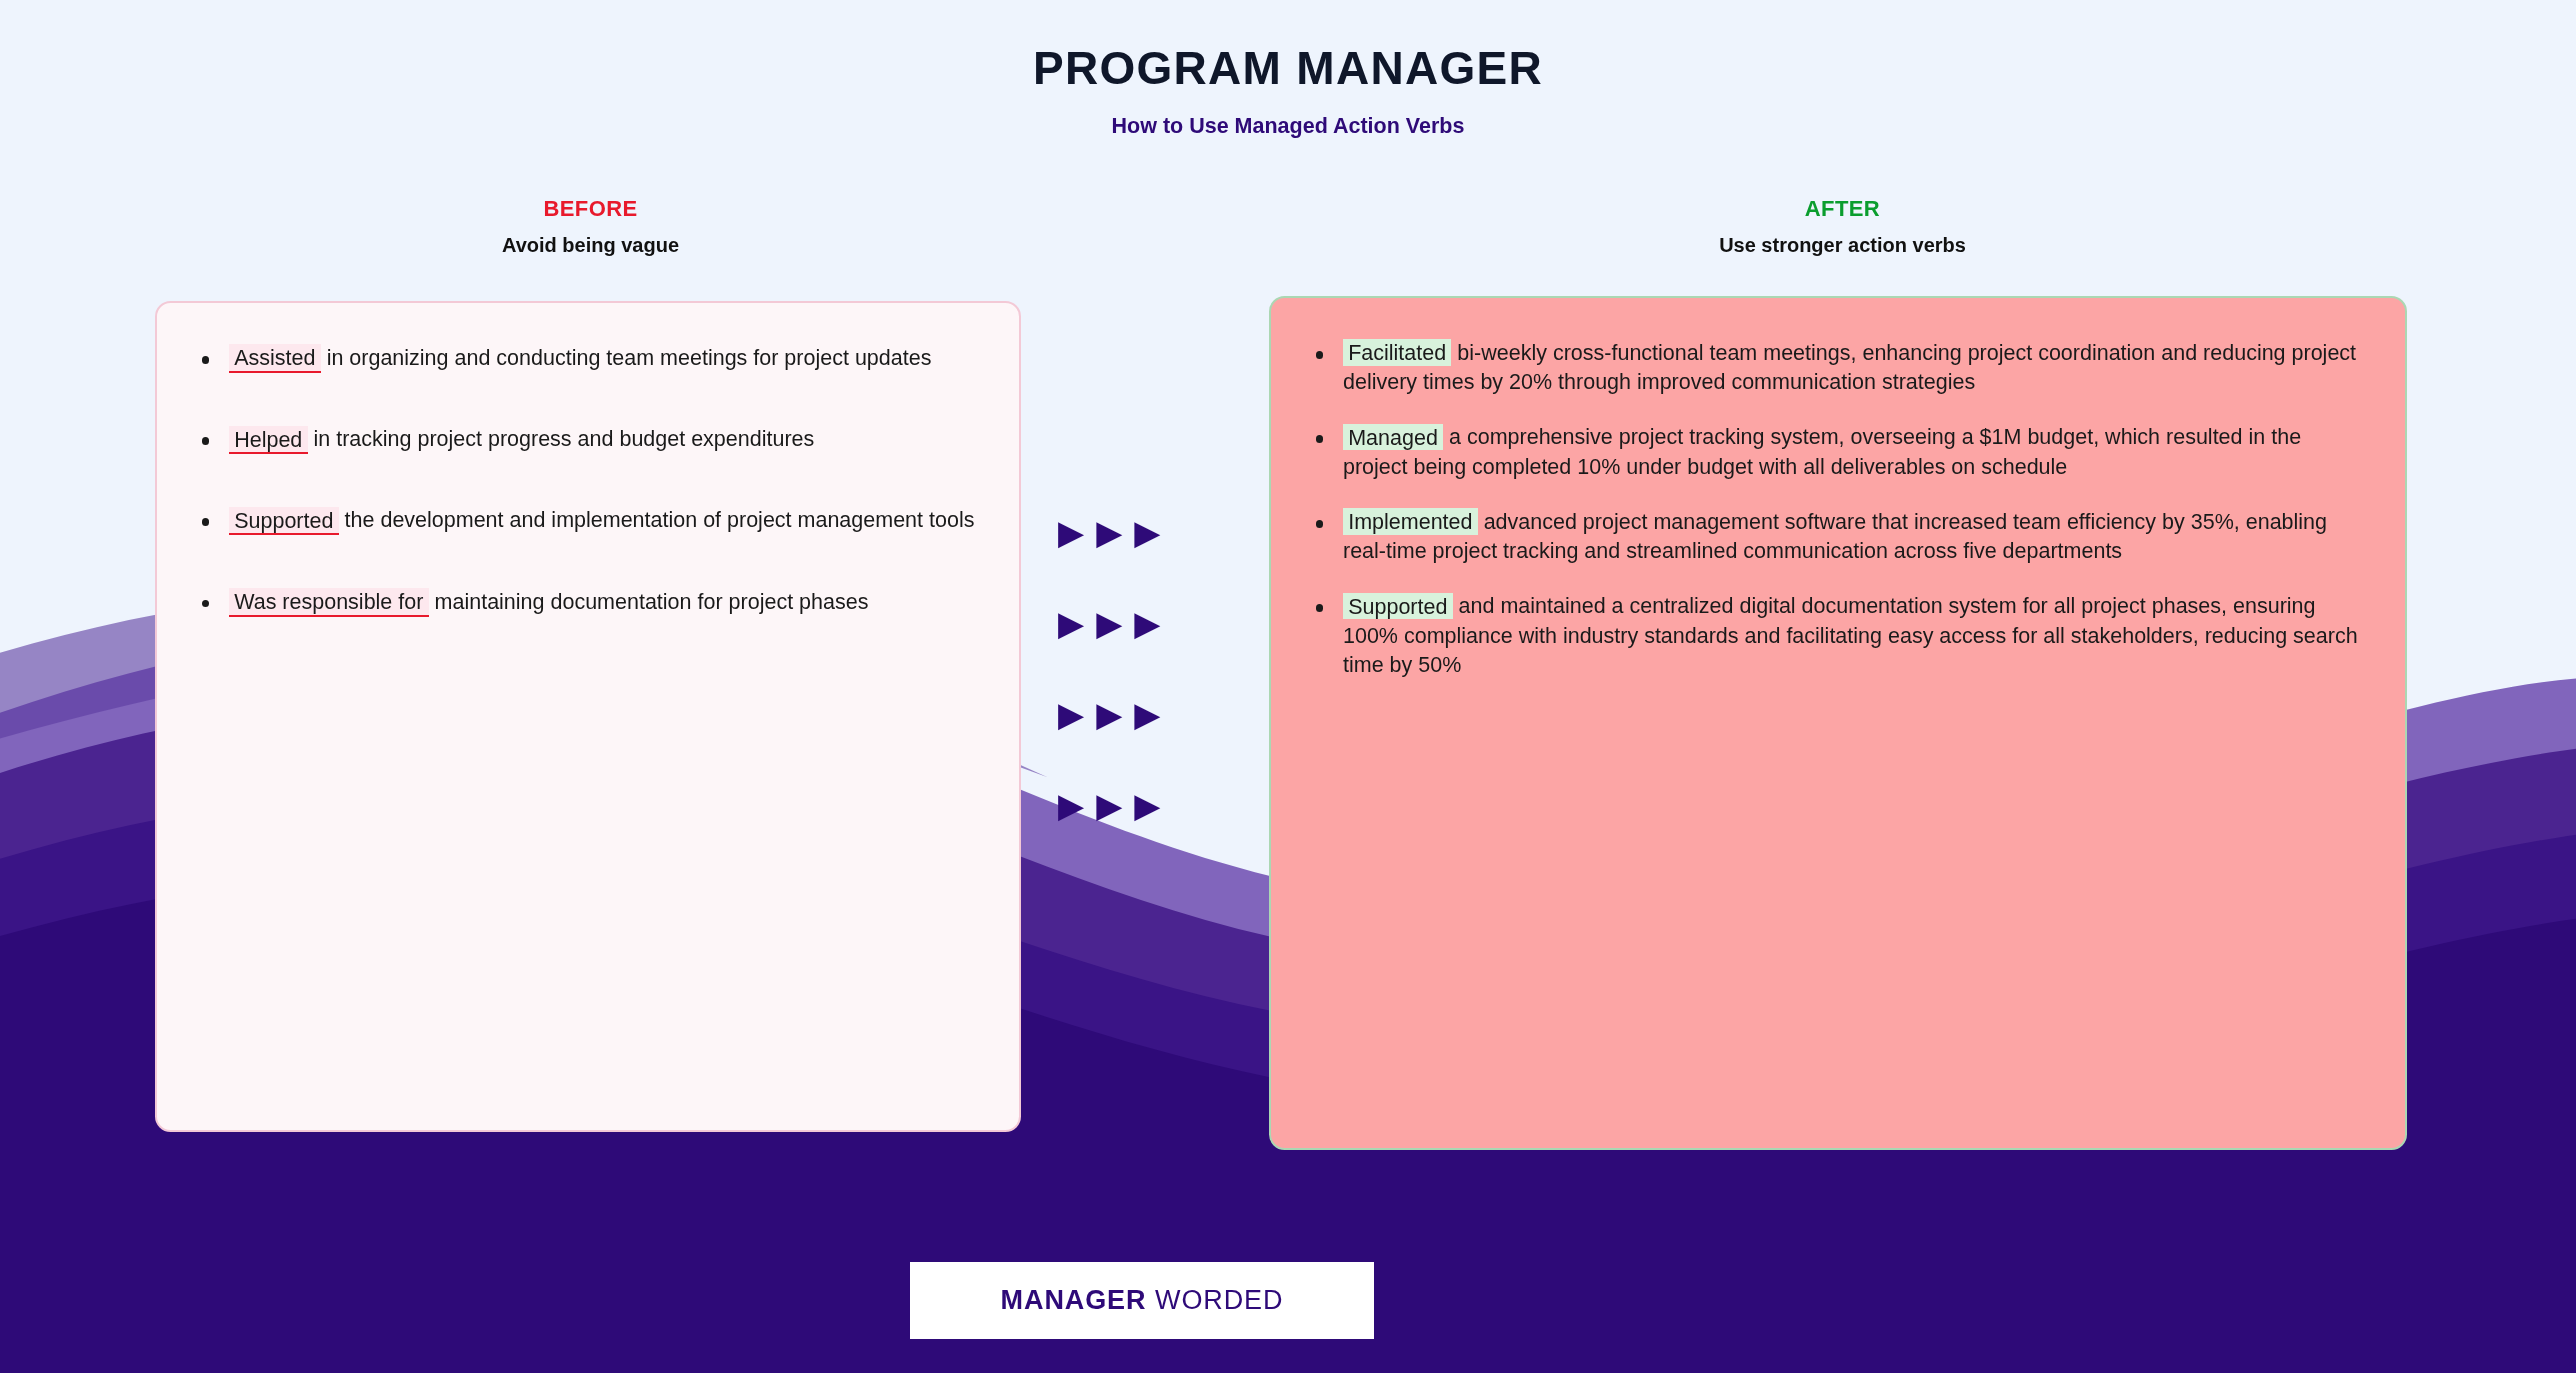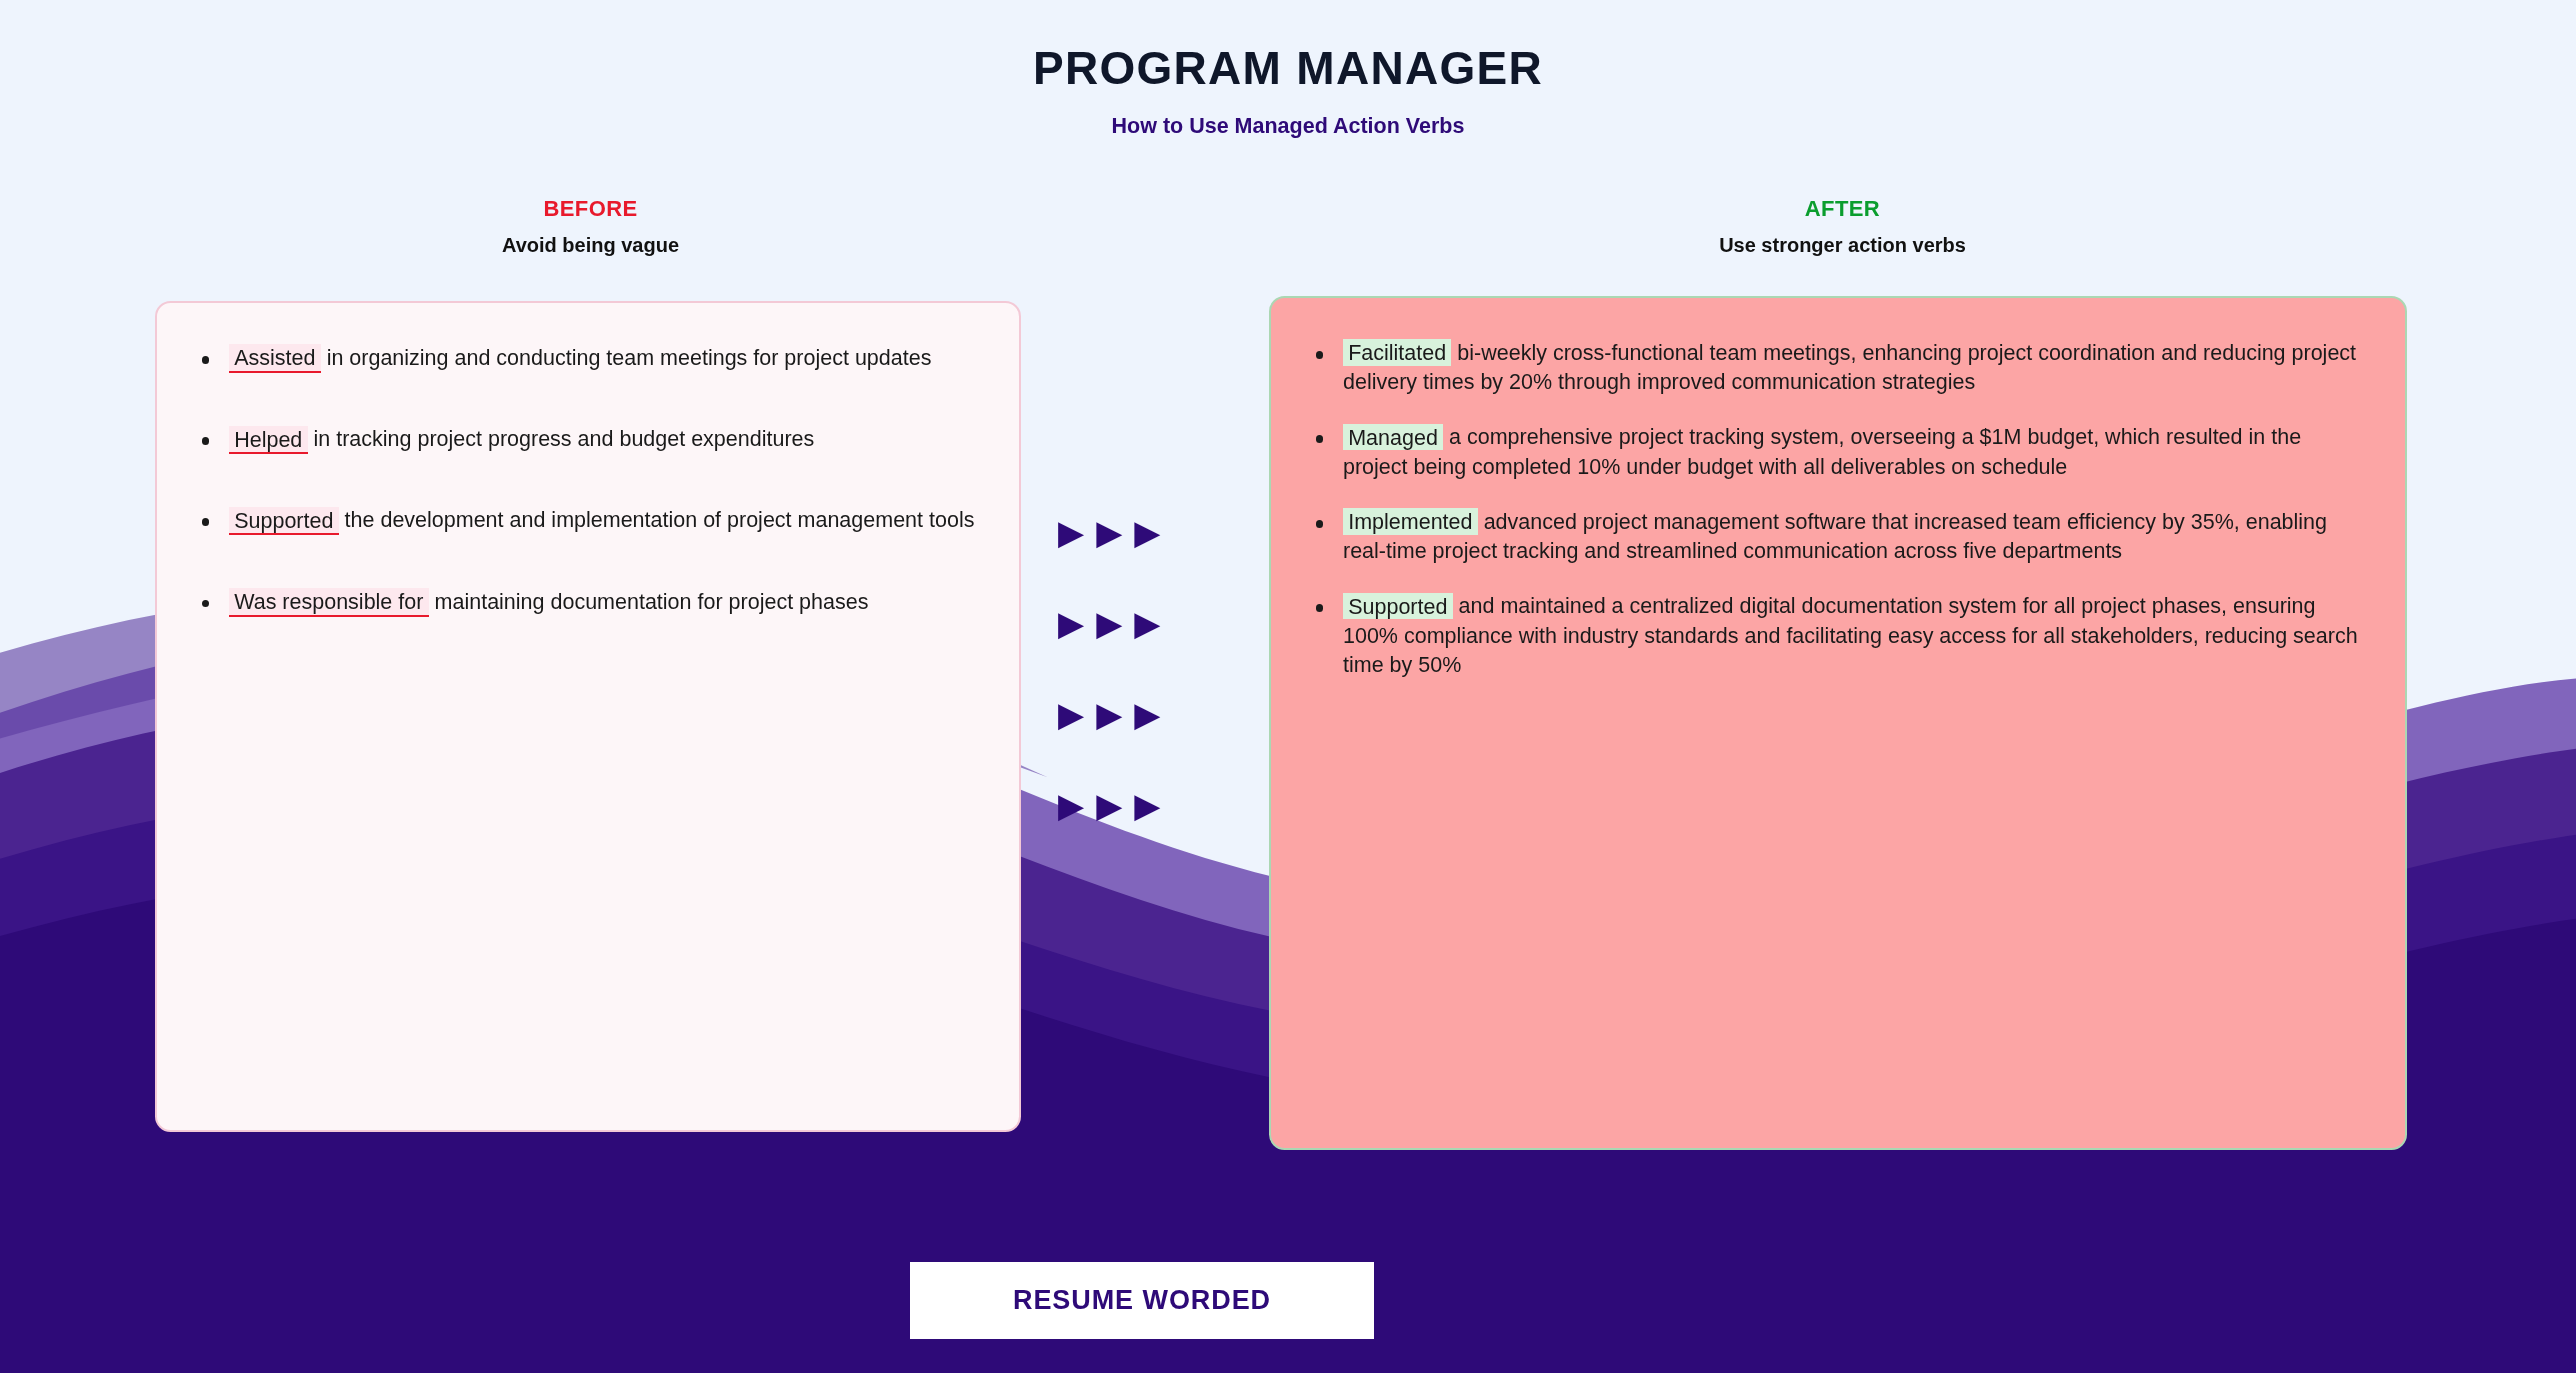--- a/index.html
+++ b/index.html
@@ -169,21 +169,21 @@
     height: 77px;
     background: #ffffff;
     display: flex;
     align-items: center;
     justify-content: center;
     gap: 8.6px;
     font-size: 27px;
     letter-spacing: 0.9px;
   }
   .logo-bold { font-weight: bold; color: #2e0a78; }
-  .logo-light { font-weight: bold; color: #2e0a78; }
+  .logo-light { font-weight: normal; color: #2e0a78; }
 </style>
 </head>
 <body>
 
 <svg class="bg-waves" viewBox="0 0 3000 1600" preserveAspectRatio="none">
   <rect x="0" y="0" width="3000" height="1600" fill="#eef4fd"></rect>
   <path d="M0,830 C260,740 520,700 760,760 C1060,835 1300,1010 1640,1050 C1980,1090 2340,970 2620,880 C2760,835 2890,800 3000,790 L3000,1600 L0,1600 Z" fill="#6d4bb0" opacity="0.85"></path>
   <path d="M0,900 C280,810 540,790 800,860 C1100,940 1330,1090 1660,1120 C2010,1152 2360,1040 2640,955 C2770,915 2900,885 3000,872 L3000,1600 L0,1600 Z" fill="#4b2490"></path>
   <path d="M0,1000 C300,910 560,900 820,975 C1120,1060 1350,1180 1680,1205 C2030,1232 2380,1130 2660,1050 C2790,1012 2910,985 3000,972 L3000,1600 L0,1600 Z" fill="#3a1486"></path>
   <path d="M0,760 C240,690 470,665 700,715 C900,758 1060,850 1220,905 C1120,860 980,800 820,775 C560,735 280,780 0,860 Z" fill="#5b3aa0" opacity="0.6"></path>
@@ -265,16 +265,16 @@
       <span>advanced project management software that increased team efficiency by 35%, enabling real-time project tracking and streamlined communication across five departments</span>
     </li>
     <li class="bullet-item">
       <span class="hl-after">Supported</span>
       <span>and maintained a centralized digital documentation system for all project phases, ensuring 100% compliance with industry standards and facilitating easy access for all stakeholders, reducing search time by 50%</span>
     </li>
   </ul>
 </div>
 
 <div class="footer-logo">
-  <span class="logo-bold">RESUME</span>
+  <span class="logo-bold">MANAGER</span>
   <span class="logo-light">WORDED</span>
 </div>
 
 
 </body></html>

